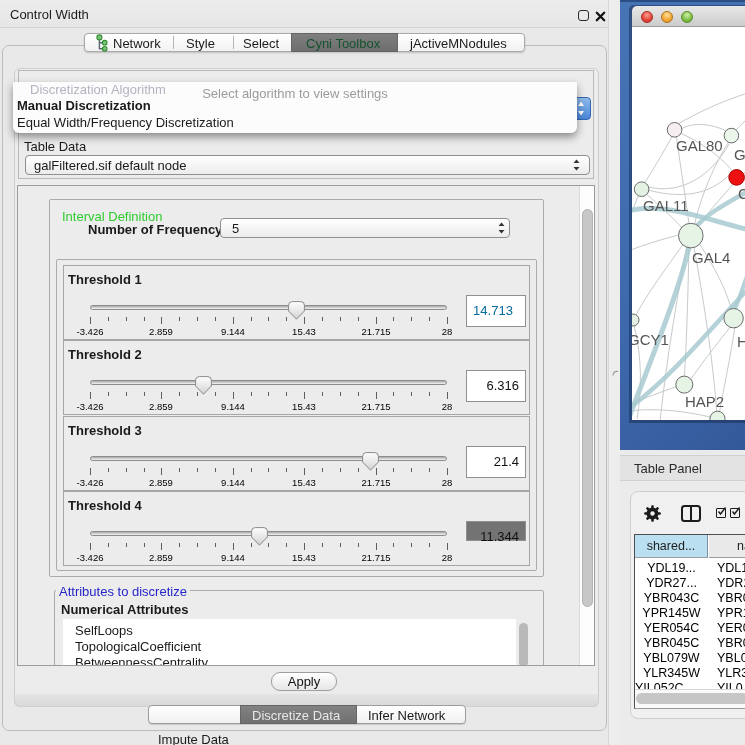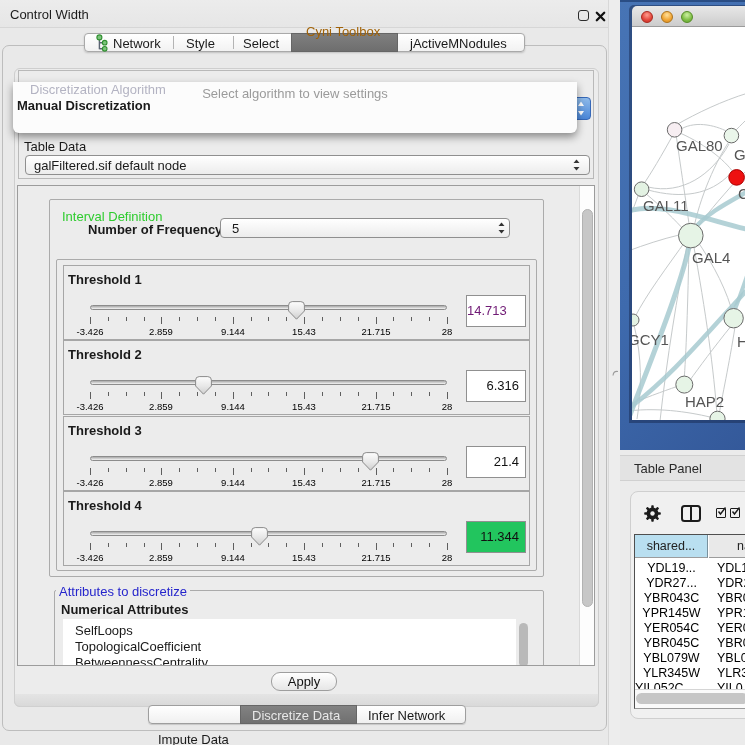--- a/index.html
+++ b/index.html
@@ -18,21 +18,21 @@
 <div class="abs" style="left:2px;top:45px;width:605px;height:686px;background:#e9e9e9;border:1px solid #bdbdbd;border-radius:7px"></div>
 <div class="abs" style="left:14px;top:68px;width:585px;height:639px;background:#ececec;border:1px solid #cecece;border-radius:6px"></div>
 <div class="abs" style="left:14px;top:694px;width:585px;height:13px;background:linear-gradient(#e4e4e4,#d9d9d9);border:1px solid #d0d0d0;border-top:none;border-radius:0 0 6px 6px"></div>
 <div class="abs" style="left:84px;top:33px;width:441px;height:19px;background:linear-gradient(#ffffff,#f2f2f2);border:1px solid #a9a9a9;border-radius:4px;box-shadow:0 1px 2px rgba(0,0,0,0.18)"></div>
 <div class="abs" style="left:173px;top:36px;width:1px;height:13px;background:#b4b4b4"></div>
 <div class="abs" style="left:233px;top:36px;width:1px;height:13px;background:#b4b4b4"></div>
 <div class="abs" style="left:291px;top:33px;width:107px;height:19px;background:linear-gradient(#7f7f7f,#6e6e6e);border:1px solid #666"></div>
 <div class="abs t13" style="left:113px;top:36px">Network</div>
 <div class="abs t13" style="left:186px;top:36px">Style</div>
 <div class="abs t13" style="left:243px;top:36px">Select</div>
-<div class="abs t13" style="left:306px;top:24px;color:#a16207">Cyni Toolbox</div>
+<div class="abs t13" style="left:306px;top:36px;color:#14532d">Cyni Toolbox</div>
 <div class="abs t13" style="left:410px;top:36px">jActiveMNodules</div>
 <svg class="abs" style="left:95px;top:34px" width="14" height="18" viewBox="0 0 14 18">
       <path d="M4.4 4 V15.2 M4.4 8.7 H9.5 M4.4 14.8 H9.5" stroke="#5a6472" stroke-width="1.4" fill="none"></path>
       <circle cx="4.4" cy="3.4" r="2.5" fill="#7cc47c" stroke="#2f8f2f" stroke-width="1.1"></circle>
       <circle cx="9.7" cy="8.7" r="2.3" fill="#7cc47c" stroke="#2f8f2f" stroke-width="1.1"></circle>
       <circle cx="9.7" cy="14.8" r="2.3" fill="#7cc47c" stroke="#2f8f2f" stroke-width="1.1"></circle>
     </svg>
 <div class="abs" style="left:18px;top:70px;width:576px;height:109px;background:#ececec;border:1px solid #b9b9b9"></div>
 <div class="abs" style="left:571px;top:97px;width:20px;height:23px;background:linear-gradient(#8fbbea,#4a86d8);border:1px solid #3668b8;border-radius:4px"></div>
 <svg class="abs" style="left:576px;top:100px" width="10" height="17" viewBox="0 0 10 17">
@@ -92,21 +92,21 @@
 <svg class="abs" style="left:269.5px;top:115px" width="17" height="19" viewBox="0 0 17 19">
         <defs>
           <linearGradient id="tg" x1="0" y1="0" x2="0" y2="1">
             <stop offset="0" stop-color="#fdfdfd"></stop>
             <stop offset="0.55" stop-color="#e7e7e7"></stop>
             <stop offset="1" stop-color="#cfcfcf"></stop>
           </linearGradient>
         </defs>
         <path d="M4.2 0.6 h8.6 a3.6 3.6 0 0 1 3.6 3.6 v5.8 l-7.9 8.2 l-7.9 -8.2 v-5.8 a3.6 3.6 0 0 1 3.6 -3.6 z" fill="url(#tg)" stroke="#8a8a8a" stroke-width="1"></path>
       </svg>
-<div class="abs" style="left:448px;top:109px;width:60px;height:32px;background:#fff;border:1px solid #909090;font-size:13px;color:#701a75;text-align:left;line-height:30px;padding-right:6px">14.713</div>
+<div class="abs" style="left:448px;top:109px;width:60px;height:32px;background:#fff;border:1px solid #909090;font-size:13px;color:#0369a1;text-align:center;line-height:30px;padding-right:6px">14.713</div>
 <div class="abs" style="left:45px;top:154px;width:467px;height:75px;background:#ececec;border:1px solid #a6a6a6"></div>
 <div class="abs t13 b" style="left:50px;top:161px">Threshold 2</div>
 <div class="abs" style="left:72px;top:194px;width:357px;height:5px;background:linear-gradient(#a8a8a8,#f4f4f4);border:1px solid #8c8c8c;border-radius:3px"></div>
 <div class="abs" style="left:72px;top:206px;width:1px;height:7px;background:#5e5e5e"></div>
 <div class="abs" style="left:90px;top:206px;width:1px;height:4px;background:#5e5e5e"></div>
 <div class="abs" style="left:108px;top:206px;width:1px;height:4px;background:#5e5e5e"></div>
 <div class="abs" style="left:126px;top:206px;width:1px;height:4px;background:#5e5e5e"></div>
 <div class="abs" style="left:143px;top:206px;width:1px;height:7px;background:#5e5e5e"></div>
 <div class="abs" style="left:161px;top:206px;width:1px;height:4px;background:#5e5e5e"></div>
 <div class="abs" style="left:179px;top:206px;width:1px;height:4px;background:#5e5e5e"></div>
@@ -215,41 +215,42 @@
 <svg class="abs" style="left:232.5px;top:341px" width="17" height="19" viewBox="0 0 17 19">
         <defs>
           <linearGradient id="tg" x1="0" y1="0" x2="0" y2="1">
             <stop offset="0" stop-color="#fdfdfd"></stop>
             <stop offset="0.55" stop-color="#e7e7e7"></stop>
             <stop offset="1" stop-color="#cfcfcf"></stop>
           </linearGradient>
         </defs>
         <path d="M4.2 0.6 h8.6 a3.6 3.6 0 0 1 3.6 3.6 v5.8 l-7.9 8.2 l-7.9 -8.2 v-5.8 a3.6 3.6 0 0 1 3.6 -3.6 z" fill="url(#tg)" stroke="#8a8a8a" stroke-width="1"></path>
       </svg>
-<div class="abs" style="left:448px;top:335px;width:60px;height:32px;background:#22c55e;border:1px solid #909090;font-size:13px;color:#111;text-align:right;line-height:30px;padding-right:6px">11.344</div>
+<div class="abs" style="left:448px;top:335px;width:60px;height:20px;background:#737373;border:1px solid #909090;font-size:13px;color:#111;text-align:right;line-height:30px;padding-right:6px">11.344</div>
 <div class="abs" style="left:36px;top:404px;width:490px;height:90px;border:1px solid #ababab;border-radius:2px"></div>
 <div class="abs" style="left:38px;top:398px;background:#ececec;padding:0 3px;font-size:13px;color:#2525cc">Attributes to discretize</div>
 <div class="abs t13 b" style="left:43px;top:416px">Numerical Attributes</div>
 <div class="abs" style="left:45px;top:433px;width:467px;height:48px;background:#fff"></div>
 <div class="abs t13" style="left:57px;top:437px">SelfLoops</div>
 <div class="abs t13" style="left:57px;top:453px">TopologicalCoefficient</div>
 <div class="abs t13" style="left:57px;top:469px">BetweennessCentrality</div>
 <div class="abs" style="left:498px;top:433px;width:14px;height:48px;background:#ececec"></div>
 <div class="abs" style="left:501px;top:437px;width:9px;height:44px;background:#b9b9b9;border-radius:5px"></div>
 </div>
 <div class="abs" style="left:271px;top:672px;width:66px;height:19px;background:linear-gradient(#ffffff,#e6e6e6);border:1px solid #9e9e9e;border-radius:9px;text-align:center;font-size:13px;color:#111;line-height:17px">Apply</div>
 <div class="abs" style="left:148px;top:705px;width:318px;height:19px;background:linear-gradient(#ffffff,#f0f0f0);border:1px solid #9e9e9e;border-radius:4px;box-shadow:0 1px 1px rgba(0,0,0,0.15)"></div>
 <div class="abs" style="left:240px;top:705px;width:117px;height:19px;background:linear-gradient(#828282,#707070);border:1px solid #666"></div>
 <div class="abs t13" style="left:158px;top:732px">Impute Data</div>
 <div class="abs t13" style="left:252px;top:708px;color:#e8e8e8">Discretize Data</div>
 <div class="abs t13" style="left:368px;top:708px">Infer Network</div>
 <div class="abs" style="left:13px;top:82px;width:564px;height:51px;background:#fcfcfc;border-radius:0 0 6px 6px;box-shadow:0 4px 9px rgba(0,0,0,0.42)"></div>
 <div class="abs t13" style="left:30px;top:82px;color:#b3b3c2">Discretization Algorithm</div>
 <div class="abs" style="left:13px;top:86px;width:564px;text-align:center;font-size:13px;color:#9b9b9b">Select algorithm to view settings</div>
 <div class="abs t13 b" style="left:17px;top:98px">Manual Discretization</div>
+<div class="abs t13" style="left:17px;top:115px">Equal Width/Frequency Discretization</div>
 <div class="abs" style="left:608px;top:0;width:12px;height:745px;background:#ededed;border-left:1px solid #d8d8d8"></div>
 <svg class="abs" style="left:612px;top:369px" width="7" height="8" viewBox="0 0 7 8">
       <path d="M1 6.5 Q1.5 1.5 6 2.5" stroke="#9a9a9a" stroke-width="1.1" fill="none"></path>
     </svg>
 <div class="abs" style="left:620px;top:0;width:125px;height:450px;background:linear-gradient(135deg,#4774b5 0%,#3e6aad 55%,#34599a 100%)"></div>
 <div class="abs" style="left:620px;top:0;width:125px;height:2px;background:#2a4d84"></div>
 <div class="abs" style="left:629px;top:5px;width:116px;height:418px;background:rgba(20,35,70,0.45);border-radius:5px 0 0 0"></div>
 <div class="abs" style="left:632px;top:6px;width:113px;height:21px;background:linear-gradient(#e8e8e8,#cccccc);border-bottom:1px solid #9b9b9b;border-radius:5px 0 0 0"></div>
 <div class="abs" style="left:641px;top:11px;width:12px;height:12px;border-radius:50%;background:radial-gradient(circle at 50% 30%,#ff9d8f,#e2453a 60%,#c63327);border:0.5px solid #a8281f"></div>
 <div class="abs" style="left:661px;top:11px;width:12px;height:12px;border-radius:50%;background:radial-gradient(circle at 50% 30%,#ffe09a,#f0a432 60%,#d98d22);border:0.5px solid #ad731a"></div>

